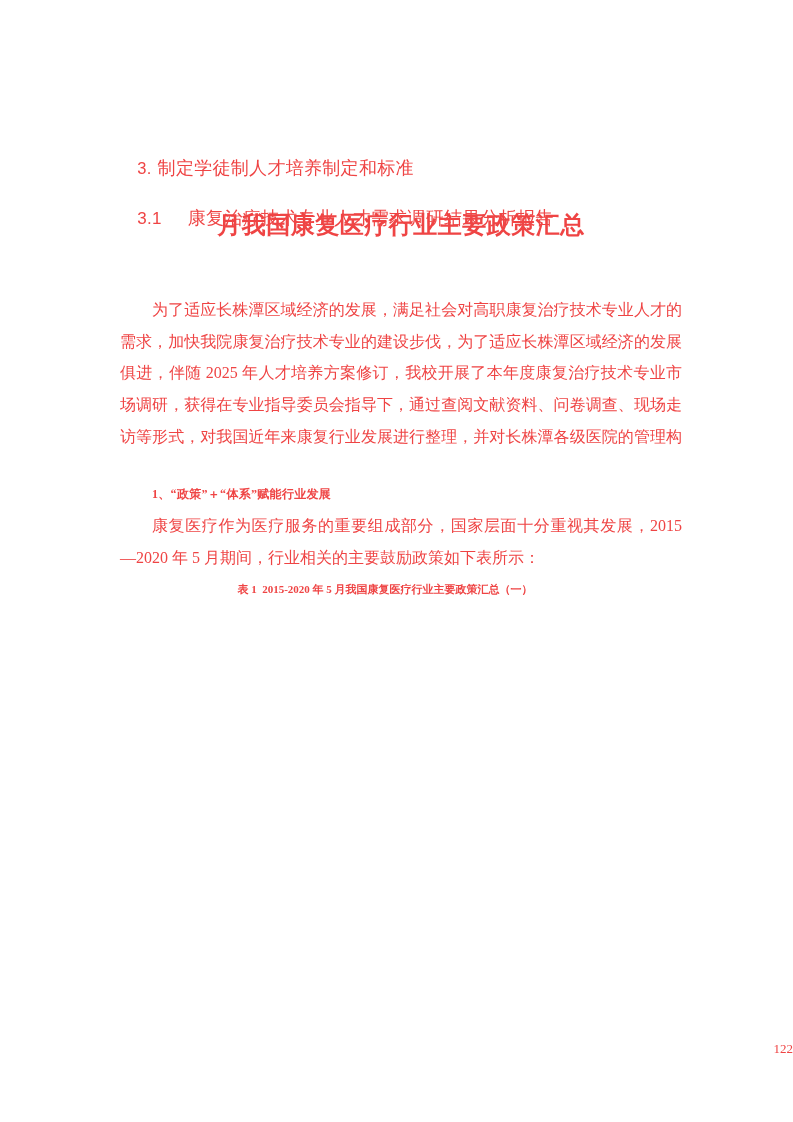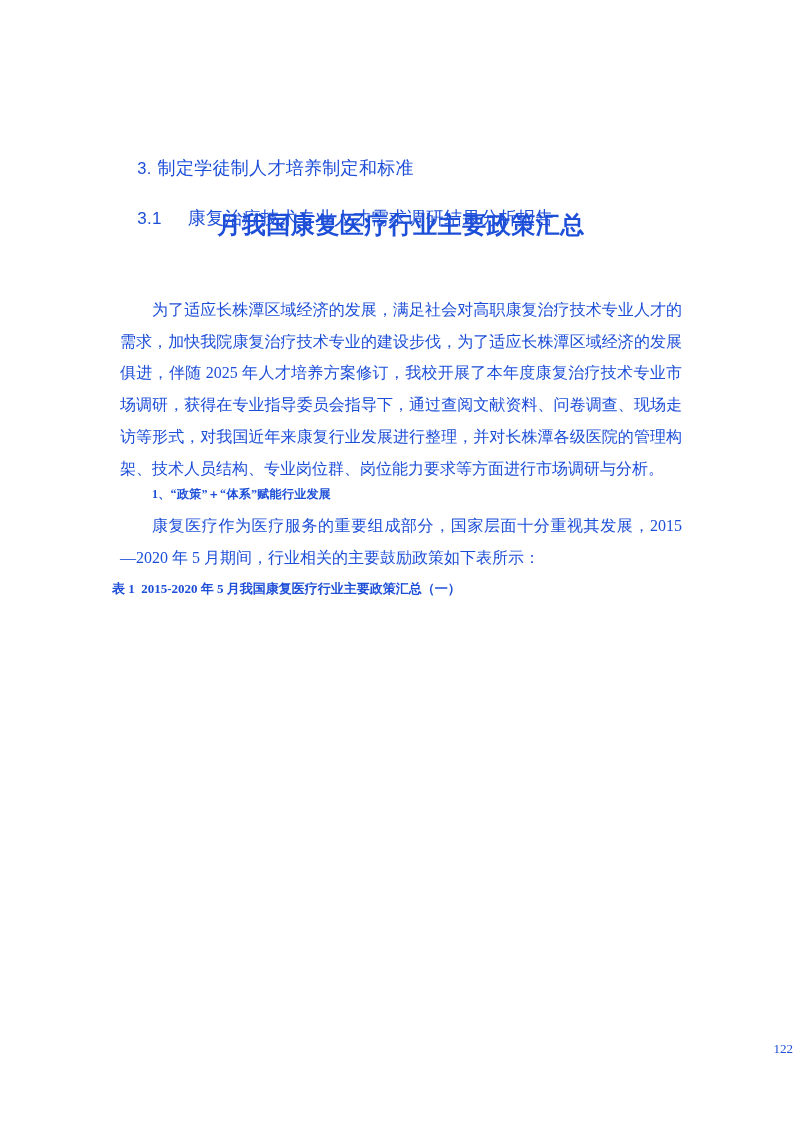--- a/index.html
+++ b/index.html
@@ -7,21 +7,21 @@
     padding: 0;
     background: #ffffff;
   }
   .page {
     position: relative;
     width: 793px;
     height: 1122px;
     background: #ffffff;
     overflow: hidden;
     font-family: "Liberation Serif", serif;
-    color: #1d4ed8;
+    color: #ef4444;
   }
   
   .h-level1 {
     position: absolute;
     left: 118px;
     top: 129px;
     font-size: 18px;
     line-height: 26px;
     letter-spacing: 0.3px;
     white-space: pre;
@@ -90,26 +90,26 @@
     padding-left: 32px;
     font-size: 12px;
     line-height: 28px;
     font-weight: bold;
     font-family: "Liberation Serif", serif;
     letter-spacing: 0.3px;
     white-space: pre;
   }
   .table-caption {
     position: absolute;
-    left: 112px;
+    left: 104px;
     top: 577px;
     width: 562px;
-    text-align: left;
+    text-align: center;
     font-weight: bold;
-    font-size: 13px;
+    font-size: 11px;
     line-height: 24px;
     font-family: "Liberation Serif", serif;
     white-space: pre-wrap;
   }
   .page-number {
     position: absolute;
     left: 0;
     top: 1040px;
     width: 793px;
     text-align: right;
@@ -132,21 +132,20 @@
   </div>
 
   <div class="report-title">月我国康复医疗行业主要政策汇总</div>
 
   <div class="para para-1">
     <div class="line first">为了适应长株潭区域经济的发展，满足社会对高职康复治疗技术专业人才的</div>
     <div class="line">需求，加快我院康复治疗技术专业的建设步伐，为了适应长株潭区域经济的发展</div>
     <div class="line">俱进，伴随 2025 年人才培养方案修订，我校开展了本年度康复治疗技术专业市</div>
     <div class="line">场调研，获得在专业指导委员会指导下，通过查阅文献资料、问卷调查、现场走</div>
     <div class="line">访等形式，对我国近年来康复行业发展进行整理，并对长株潭各级医院的管理构</div>
-    <div class="line last">架、技术人员结构、专业岗位群、岗位能力要求等方面进行市场调研与分析。</div>
   </div>
 
   <div class="section-heading">1、“政策”＋“体系”赋能行业发展</div>
 
   <div class="para para-2">
     <div class="line first">康复医疗作为医疗服务的重要组成部分，国家层面十分重视其发展，2015</div>
     <div class="line last">—2020 年 5 月期间，行业相关的主要鼓励政策如下表所示：</div>
   </div>
 
   <div class="table-caption">表 1  2015-2020 年 5 月我国康复医疗行业主要政策汇总（一）</div>

